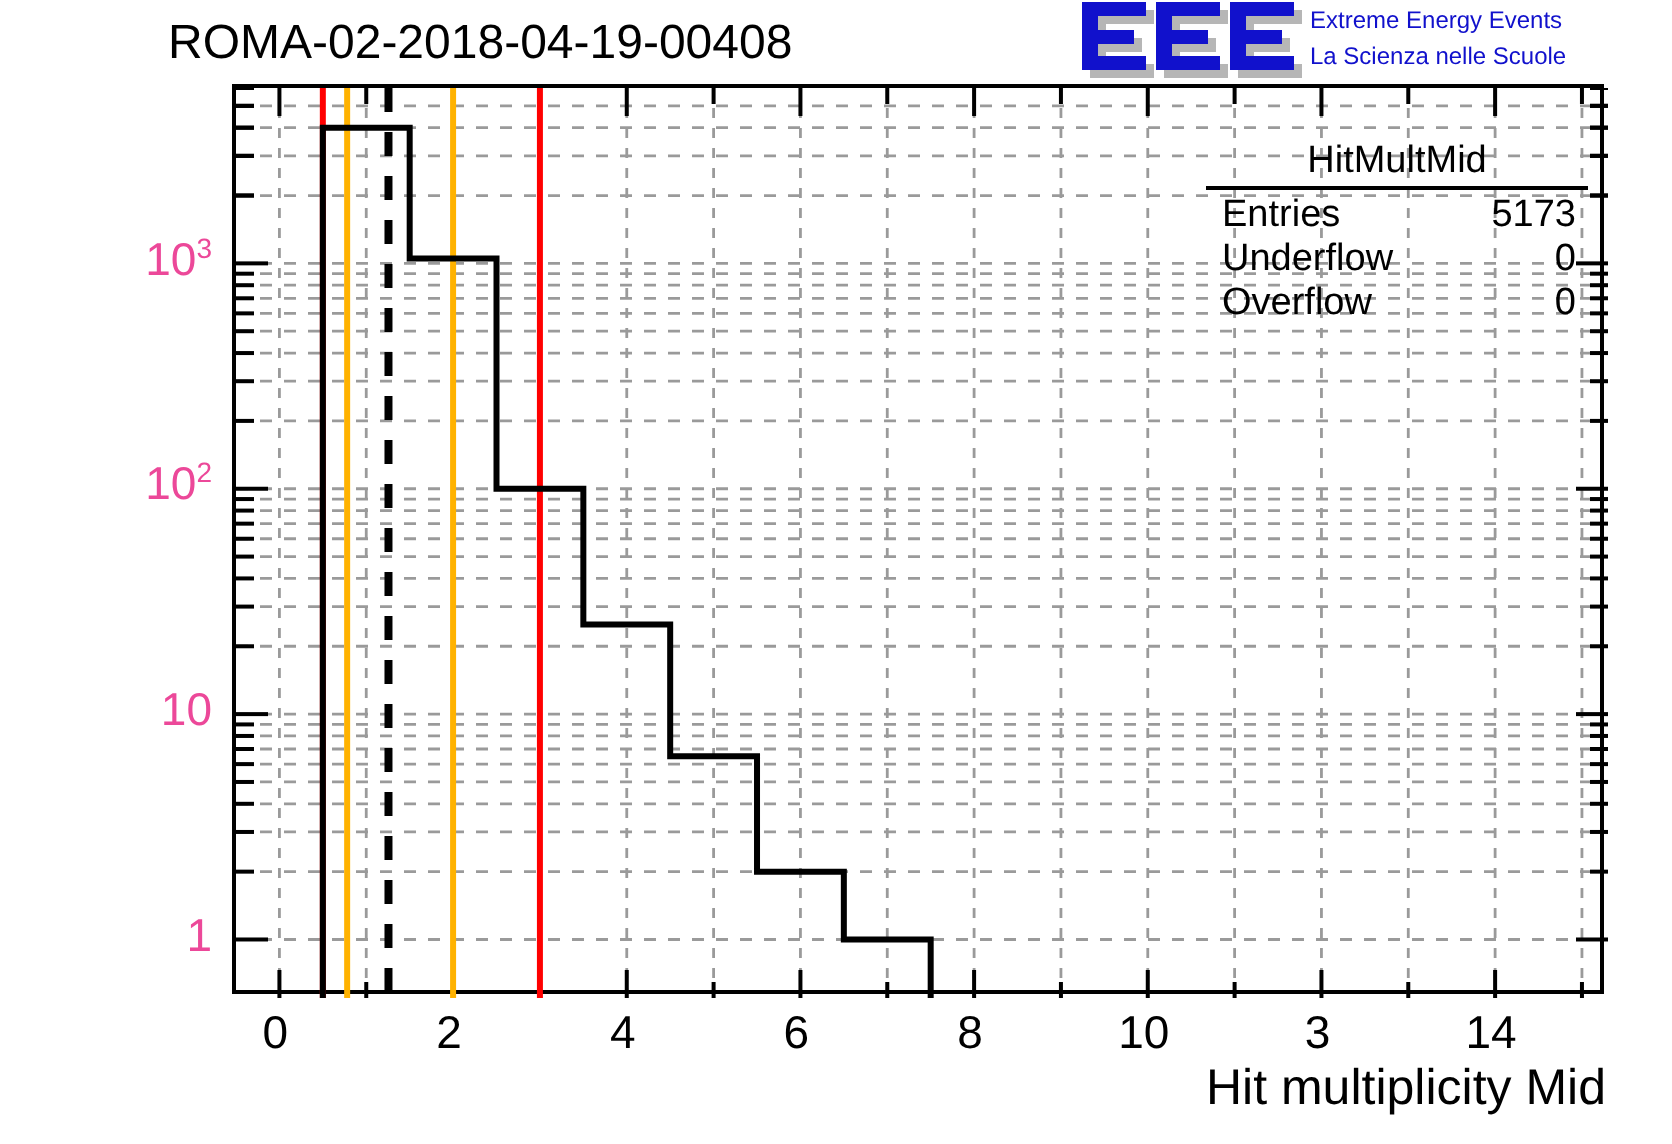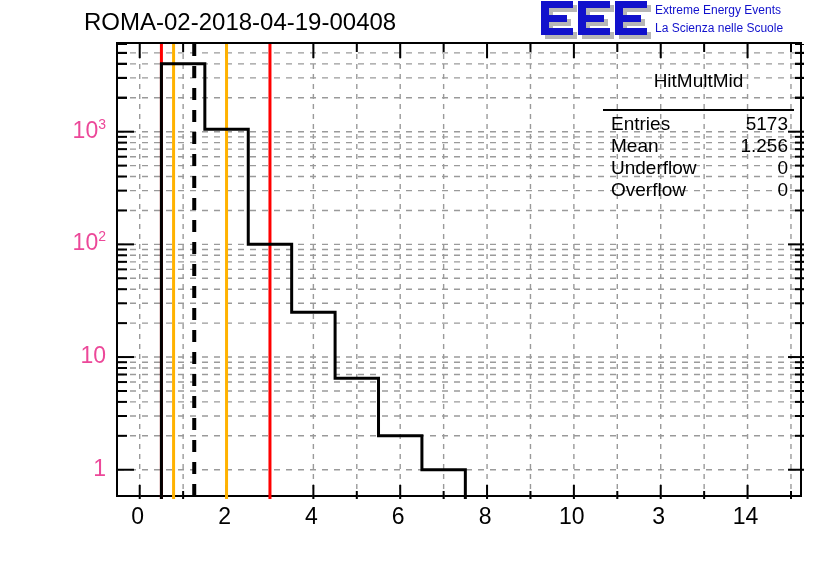--- a/index.html
+++ b/index.html
@@ -129,21 +129,21 @@
     position: absolute;
     left: 603px;
     top: 70px;
     width: 191px;
     font-size: 19px;
     color: #000;
   }
   #stats-title {
     text-align: center;
     border-bottom: 2px solid #000;
-    padding-bottom: 17px;
+    padding-bottom: 1px;
     margin-bottom: 2px;
   }
   .stats-row {
     display: flex;
     justify-content: space-between;
     line-height: 22px;
     padding: 0 6px 0 8px;
   }
   .stats-row .k { text-align: left; }
   .stats-row .v { text-align: right; }
@@ -387,31 +387,28 @@
       <div class="xtick-label" style="left: 658.722px;">3</div>
       <div class="xtick-label" style="left: 745.557px;">14</div>
     </div>
   <div id="ytick-labels">
       <div class="ytick-label" style="right: 730px; top: 467.743px;">1</div>
       <div class="ytick-label" style="right: 730px; top: 355.057px;">10</div>
       <div class="ytick-label" style="right: 730px; top: 242.372px;">10<sup>2</sup></div>
       <div class="ytick-label" style="right: 730px; top: 129.686px;">10<sup>3</sup></div>
     </div>
 
+  <div id="xaxis-title">Hit multiplicity Mid</div>
 
   <div id="stats-box">
     <div id="stats-title">HitMultMid</div>
     <div id="stats-rows">
         <div class="stats-row">
           <span class="k">Entries</span>
           <span class="v">5173</span>
-        </div>
-        <div class="stats-row">
-          <span class="k">Mean</span>
-          <span class="v">1.256</span>
         </div>
         <div class="stats-row">
           <span class="k">Underflow</span>
           <span class="v">0</span>
         </div>
         <div class="stats-row">
           <span class="k">Overflow</span>
           <span class="v">0</span>
         </div>
       </div>

